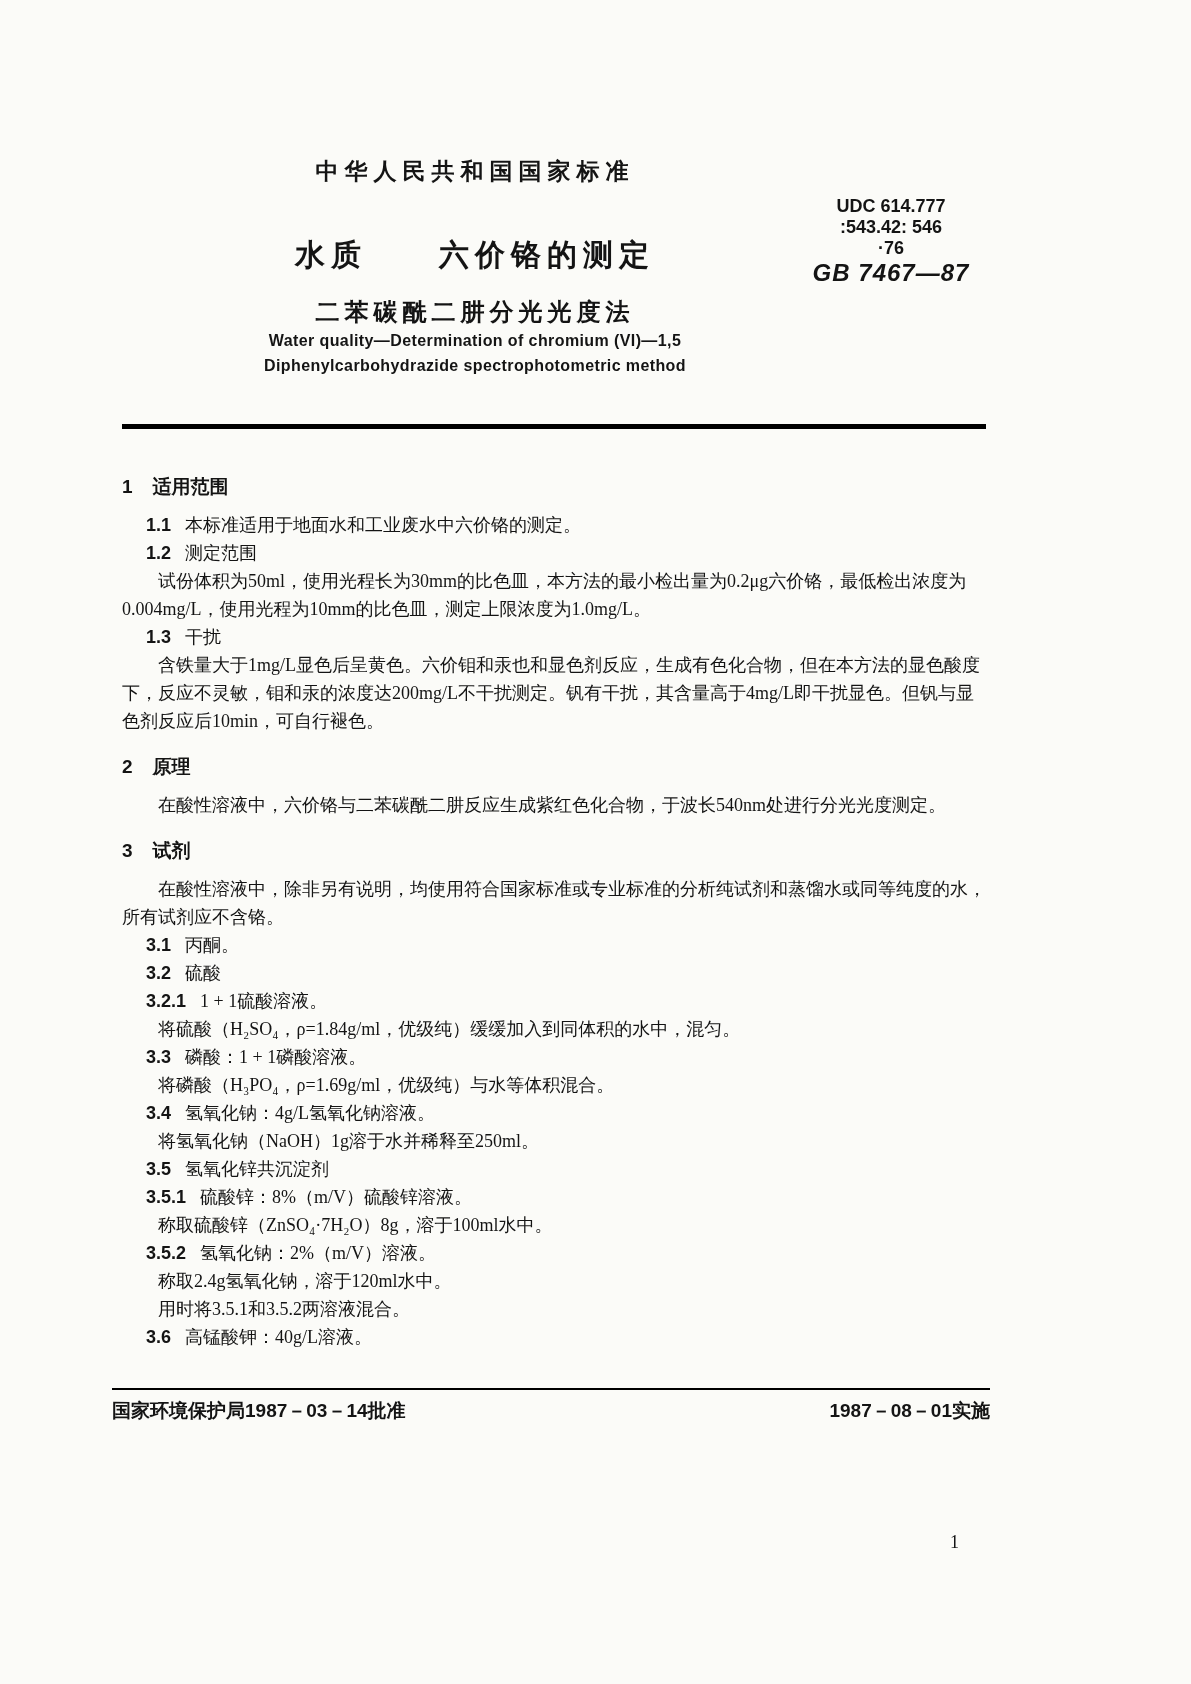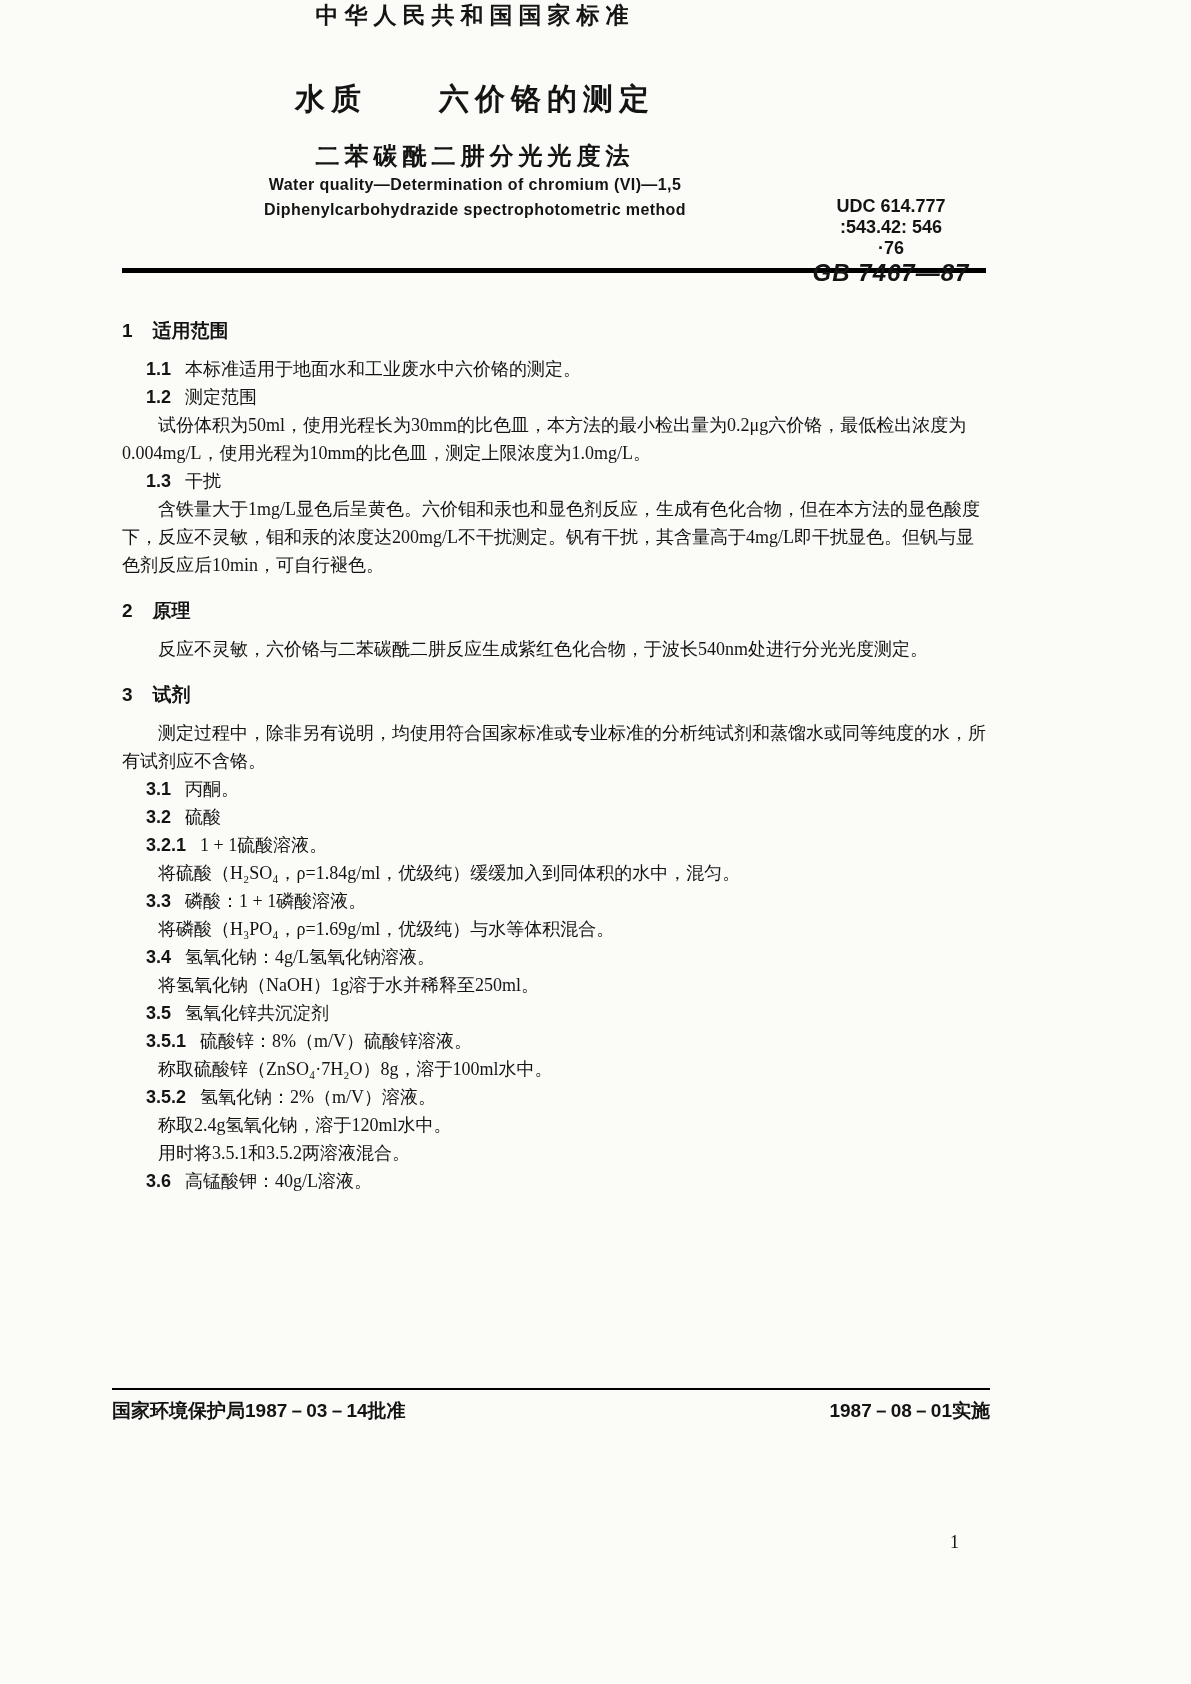--- a/index.html
+++ b/index.html
@@ -9,21 +9,21 @@
     height: 1684px;
     margin: 0 auto;
     background: #fbfbf8;
     color: #141414;
     font-family: "Liberation Serif", "DejaVu Serif", serif;
     overflow: hidden;
   }
   .content { position: absolute; left: 122px; top: 0; width: 864px; }
 
   
-  .header { position: relative; }
+  .header { position: relative; padding-top: 156px; }
   .std-label {
     width: 706px; text-align: center;
     font-size: 23px; font-weight: 700; letter-spacing: 6px;
     font-family: "Liberation Sans", "DejaVu Sans", sans-serif;
   }
   .title-cn {
     width: 706px; text-align: center; font-weight: 700;
     font-family: "Liberation Sans", "DejaVu Sans", sans-serif;
   }
   .title-cn.line1 { margin-top: 48px; font-size: 30px; letter-spacing: 6px; }
@@ -101,25 +101,25 @@
       <div class="clause"><span class="cnum">1.2</span><span class="ctext">测定范围</span></div>
 
       <p class="para">试份体积为50ml，使用光程长为30mm的比色皿，本方法的最小检出量为0.2μg六价铬，最低检出浓度为0.004mg/L，使用光程为10mm的比色皿，测定上限浓度为1.0mg/L。</p>
 
       <div class="clause"><span class="cnum">1.3</span><span class="ctext">干扰</span></div>
 
       <p class="para">含铁量大于1mg/L显色后呈黄色。六价钼和汞也和显色剂反应，生成有色化合物，但在本方法的显色酸度下，反应不灵敏，钼和汞的浓度达200mg/L不干扰测定。钒有干扰，其含量高于4mg/L即干扰显色。但钒与显色剂反应后10min，可自行褪色。</p>
 
       <h2 class="sec-heading"><span class="hnum">2</span><span>原理</span></h2>
 
-      <p class="para">反应不灵敏，六价铬与二苯碳酰二肼反应生成紫红色化合物，于波长540nm处进行分光光度测定。</p>
+      <p class="para">在酸性溶液中，六价铬与二苯碳酰二肼反应生成紫红色化合物，于波长540nm处进行分光光度测定。</p>
 
       <h2 class="sec-heading"><span class="hnum">3</span><span>试剂</span></h2>
 
-      <p class="para">测定过程中，除非另有说明，均使用符合国家标准或专业标准的分析纯试剂和蒸馏水或同等纯度的水，所有试剂应不含铬。</p>
+      <p class="para">在酸性溶液中，除非另有说明，均使用符合国家标准或专业标准的分析纯试剂和蒸馏水或同等纯度的水，所有试剂应不含铬。</p>
 
       <div class="clause"><span class="cnum">3.1</span><span class="ctext">丙酮。</span></div>
 
       <div class="clause"><span class="cnum">3.2</span><span class="ctext">硫酸</span></div>
 
       <div class="clause"><span class="cnum">3.2.1</span><span class="ctext">1 + 1硫酸溶液。</span></div>
 
       <p class="para">将硫酸（H₂SO₄，ρ=1.84g/ml，优级纯）缓缓加入到同体积的水中，混匀。</p>
 
       <div class="clause"><span class="cnum">3.3</span><span class="ctext">磷酸：1 + 1磷酸溶液。</span></div>

